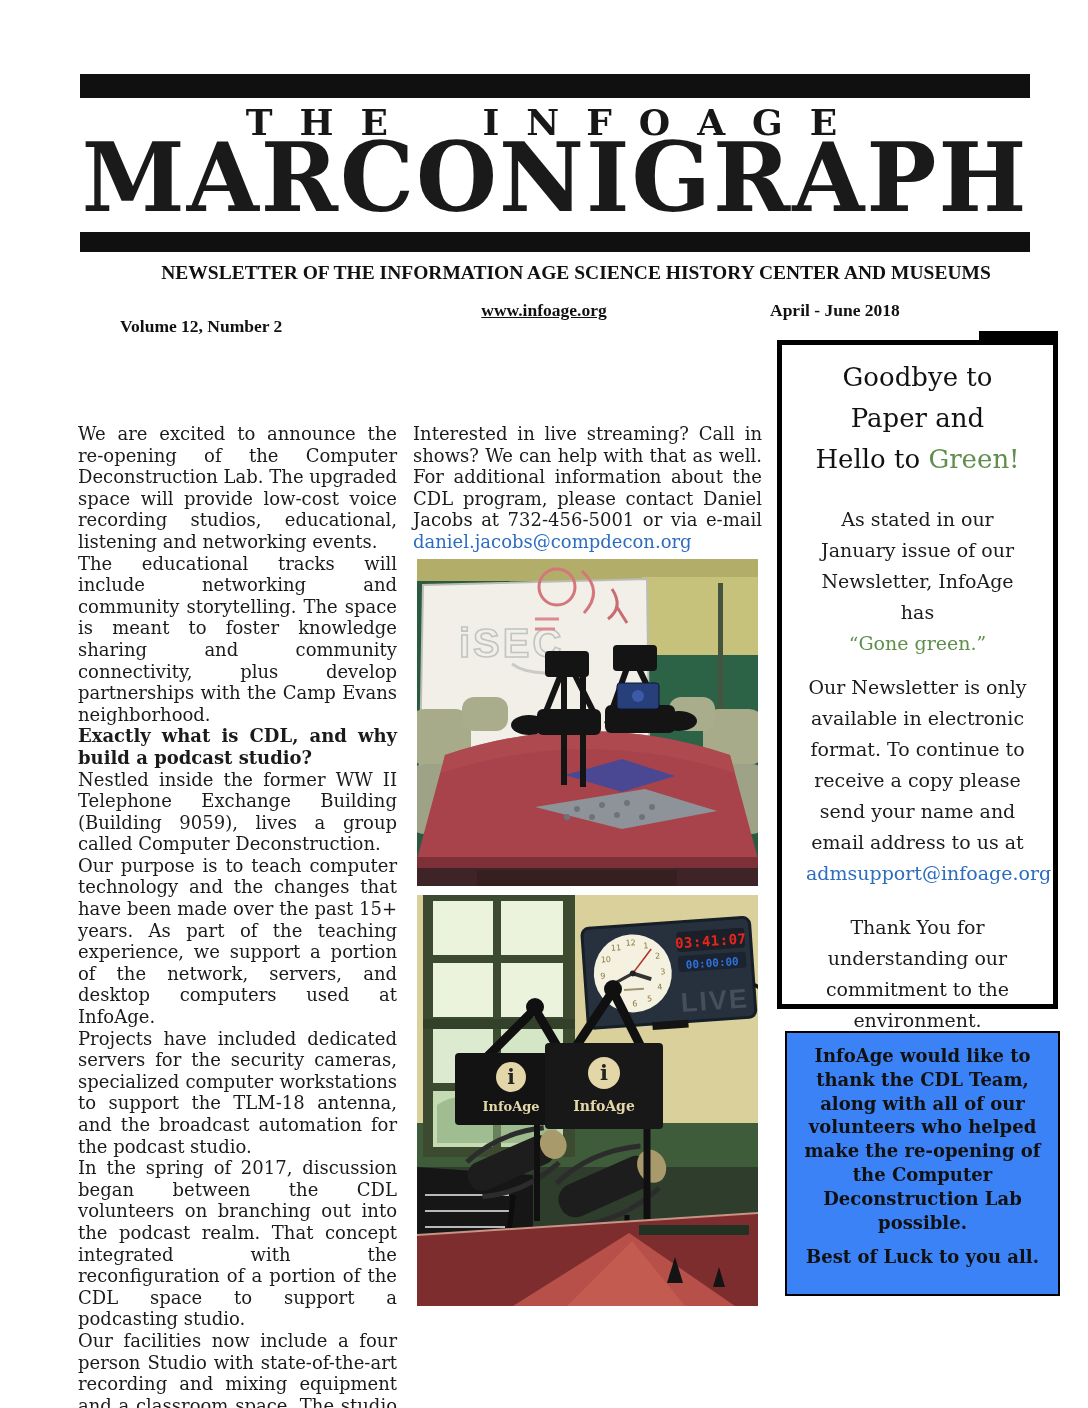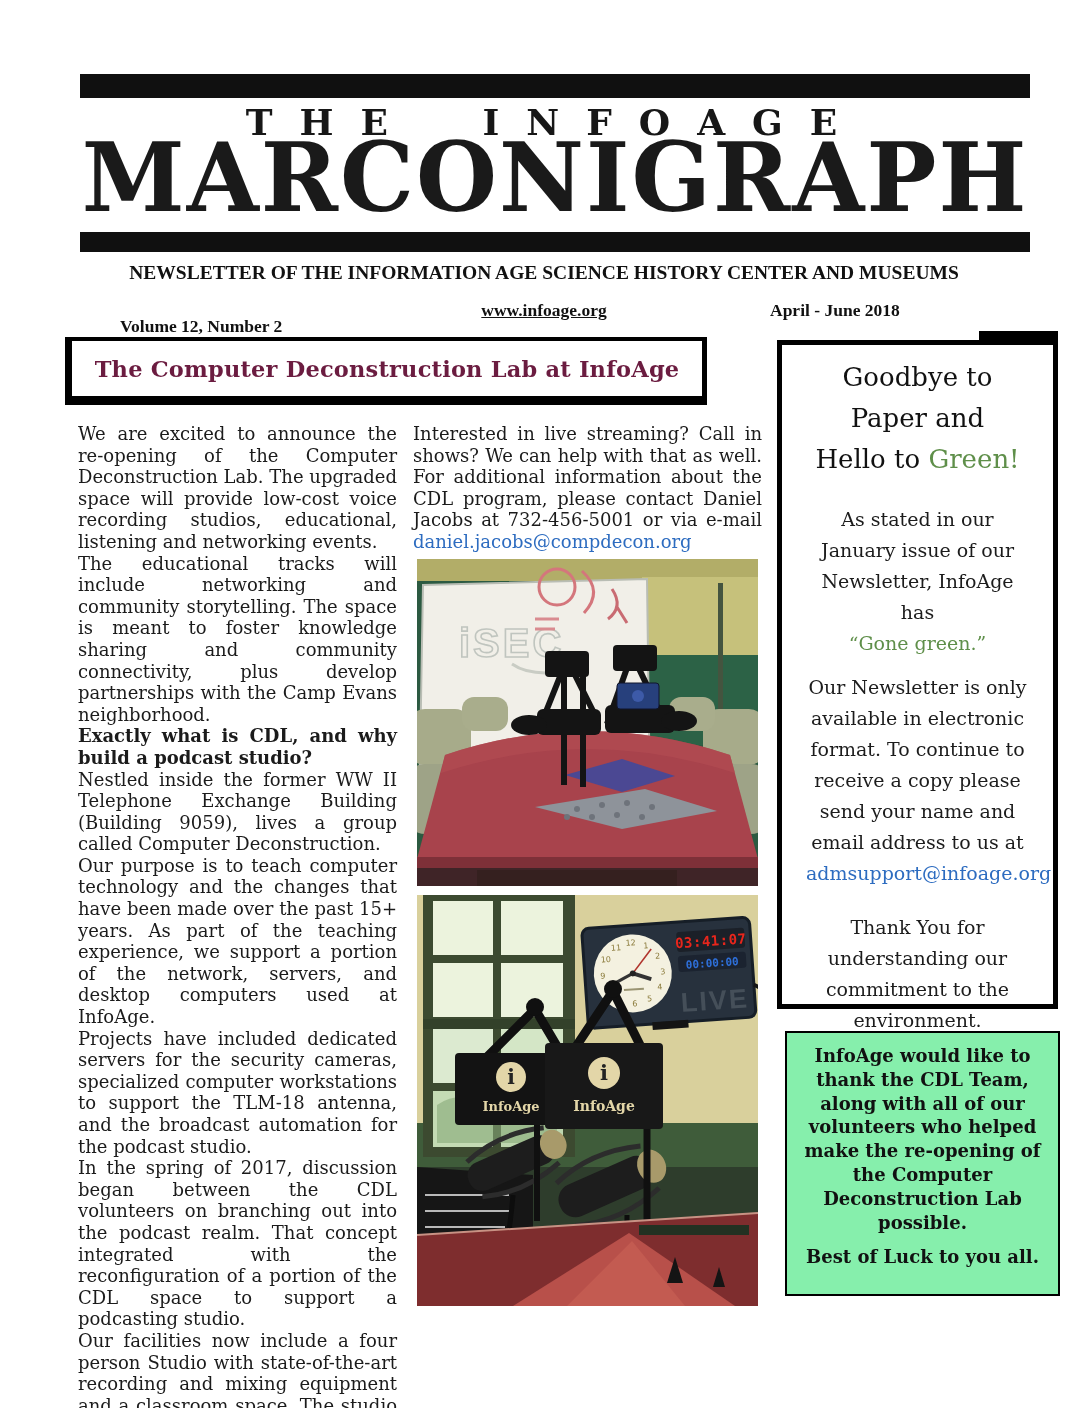--- a/index.html
+++ b/index.html
@@ -9,21 +9,21 @@
   
   .mast-bar{position:absolute;left:80px;width:950px;background:#101010;}
   .mast-bar.top{top:74px;height:24px;}
   .mast-bar.bottom{top:232px;height:20px;}
   .mast-line1{position:absolute;left:80px;top:101px;width:950px;text-align:center;
               font-weight:bold;font-size:36px;letter-spacing:27px;word-spacing:28px;
               color:#171717;white-space:nowrap;}
   .mast-line2{position:absolute;left:68px;top:128px;width:974px;text-align:center;
               font-weight:bold;font-size:93px;line-height:100px;letter-spacing:2px;
               color:#1a1a1a;white-space:nowrap;transform:scaleY(1.02);}
-  .tagline{position:absolute;left:64px;top:262px;width:960px;text-align:center;
+  .tagline{position:absolute;left:96px;top:262px;width:960px;text-align:center;
            font-family:"Liberation Serif",serif;font-weight:bold;font-size:19.5px;color:#111;}
   .issue-row{position:absolute;left:0;top:300px;width:1088px;height:24px;
              font-family:"Liberation Serif",serif;font-weight:bold;font-size:17.5px;color:#111;}
   .issue-vol{position:absolute;left:120px;top:16px;}
   .issue-site{position:absolute;left:0;top:0;width:1088px;text-align:center;}
   .issue-site a{color:#111;text-decoration:underline;}
   .issue-date{position:absolute;left:770px;top:0;}
 
   
   .title-box{position:absolute;left:65px;top:337px;width:642px;height:68px;box-sizing:border-box;
@@ -51,21 +51,21 @@
   .gb-title{font-size:26px;line-height:41px;color:#111;margin-top:4px;}
   .green{color:#5f8f4a;}
   .gb-p{font-size:19px;line-height:31px;margin:24px 0 0 0;}
   .gb-p .blk{display:block;}
   .gb-p.tight{margin-top:13px;}
   .gb-p.thanks{margin-top:23px;}
   .gb-p.small{font-size:19px;line-height:27px;margin-top:31px;}
 
   
   .thanks-box{position:absolute;left:785px;top:1031px;width:275px;height:265px;box-sizing:border-box;
-              border:2px solid #000;background:#86efac;text-align:center;padding:11px 10px;}
+              border:2px solid #000;background:#3b82f6;text-align:center;padding:11px 10px;}
   .thanks-box p{margin:0;font-weight:bold;font-size:18px;line-height:23.8px;color:#111;}
   .thanks-box p + p{margin-top:11px;}
 
   svg text{user-select:none;}
 </style>
 </head>
 <body>
 
 <div class="page">
 
@@ -74,23 +74,20 @@
   <div class="mast-line2">MARCONIGRAPH</div>
   <div class="mast-bar bottom"></div>
   <div class="tagline">NEWSLETTER OF THE INFORMATION AGE SCIENCE HISTORY CENTER AND MUSEUMS</div>
 
   <div class="issue-row">
     <span class="issue-vol">Volume 12, Number 2</span>
     <span class="issue-site"><a>www.infoage.org</a></span>
     <span class="issue-date">April - June 2018</span>
   </div>
 
-  <div class="title-box">
-    <span class="t">The Computer Deconstruction Lab at InfoAge</span>
-  </div>
 
   <div class="col col-left">
     <p>We are excited to announce the re-opening of the Computer Deconstruction Lab. The upgraded space will provide low-cost voice recording studios, educational, listening and networking events.</p>
     <p>The educational tracks will include networking and community storytelling. The space is meant to foster knowledge sharing and community connectivity, plus develop partnerships with the Camp Evans neighborhood.</p>
     <p class="bold">Exactly what is CDL, and why build a podcast studio?</p>
     <p>Nestled inside the former WW II Telephone Exchange Building (Building 9059), lives a group called Computer Deconstruction.</p>
     <p>Our purpose is to teach computer technology and the changes that have been made over the past 15+ years. As part of the teaching experience, we support a portion of the network, servers, and desktop computers used at InfoAge.</p>
     <p>Projects have included dedicated servers for the security cameras, specialized computer workstations to support the TLM-18 antenna, and the broadcast automation for the podcast studio.</p>
     <p>In the spring of 2017, discussion began between the CDL volunteers on branching out into the podcast realm. That concept integrated with the reconfiguration of a portion of the CDL space to support a podcasting studio.</p>
     <p>Our facilities now include a four person Studio with state-of-the-art recording and mixing equipment and a classroom space. The studio is equipped with professional recording and sound equipment. Audio editing tools like Audacity and Hindenburg are also available.</p>

